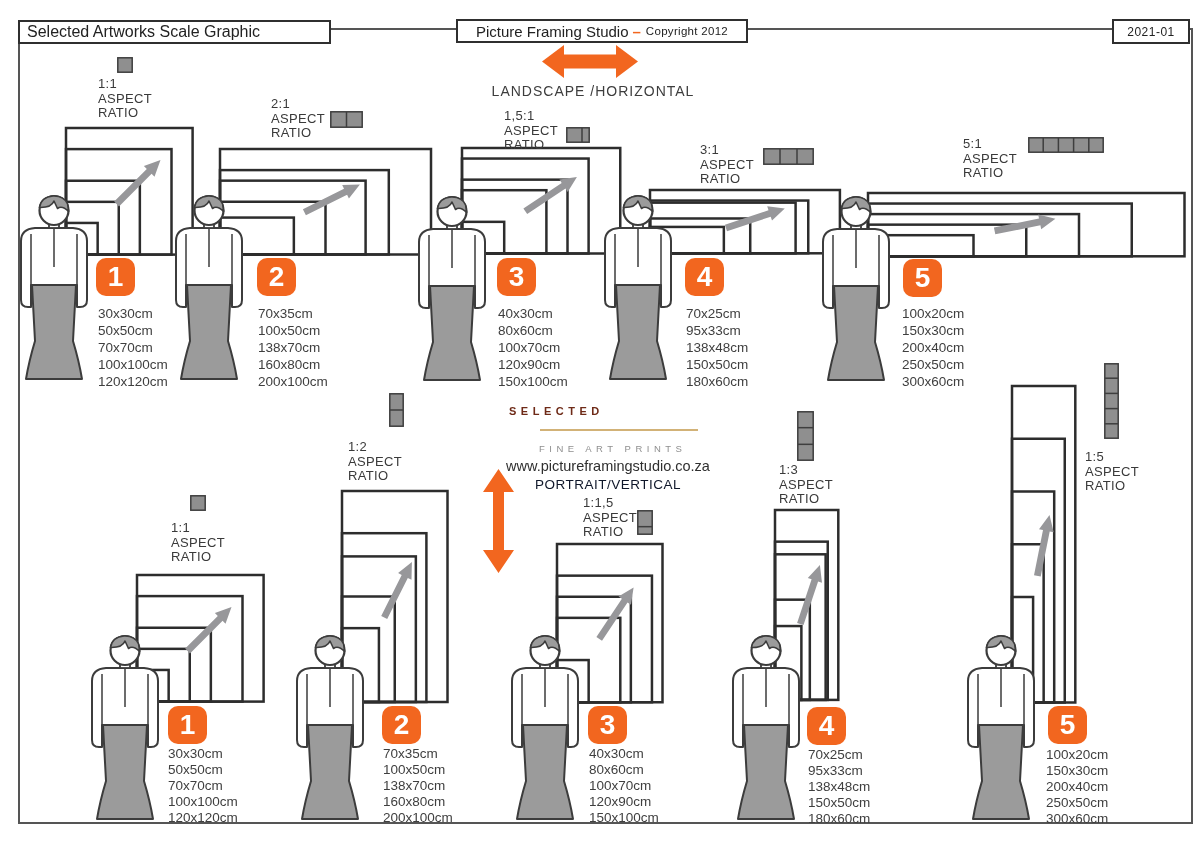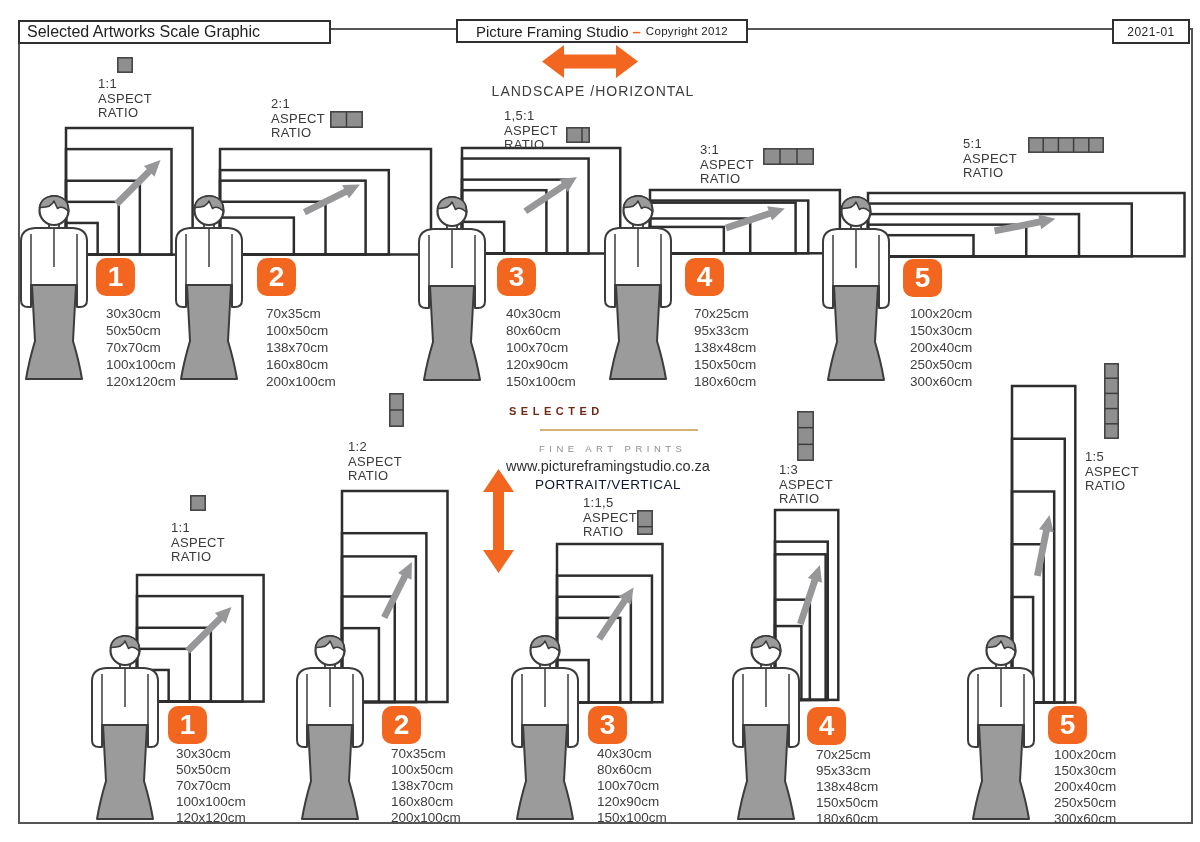--- a/index.html
+++ b/index.html
@@ -18,21 +18,21 @@
   #hdr-right{left:1112px;top:19px;width:74px;height:21px;justify-content:center;
              font-size:12px;letter-spacing:.5px;color:#222;}
   .layer{position:absolute;left:0;top:0;width:1200px;height:842px;}
   #frames-layer{z-index:2;}
   #figures-layer{z-index:3;}
   #labels-layer{z-index:4;}
   .badge{position:absolute;width:39px;height:38px;border-radius:10px;background:#f2661f;
          color:#fff;font-size:28px;font-weight:bold;display:flex;align-items:center;
          justify-content:center;z-index:4;}
   .size-list{position:absolute;font-size:13.5px;color:#3f3f3f;z-index:4;}
-  .size-list div{height:17px;line-height:17px;margin-left:8px;}
+  .size-list div{height:17px;line-height:17px;}
   .size-list.bottom div{height:16px;line-height:16px;}
   .aspect-label{position:absolute;transform:translateX(-50%);
                 font-size:13px;line-height:14.5px;letter-spacing:.3px;color:#3a3a3a;z-index:4;}
   .center-text{position:absolute;transform:translateX(-50%);white-space:nowrap;z-index:5;}
   #landscape-label{left:593px;top:83px;font-size:14px;letter-spacing:1px;color:#3d3d3d;}
   #portrait-label{left:608px;top:477px;font-size:13.5px;letter-spacing:.5px;color:#0f172a;}
   #website{left:608px;top:458px;font-size:14.5px;color:#2f2f2f;}
   #logo-top{left:509px;top:405px;transform:none;font-size:11px;font-weight:bold;
             letter-spacing:4.5px;color:#6e2a17;}
   #logo-main{left:536px;top:413px;transform:none;font-size:30px;font-weight:bold;

